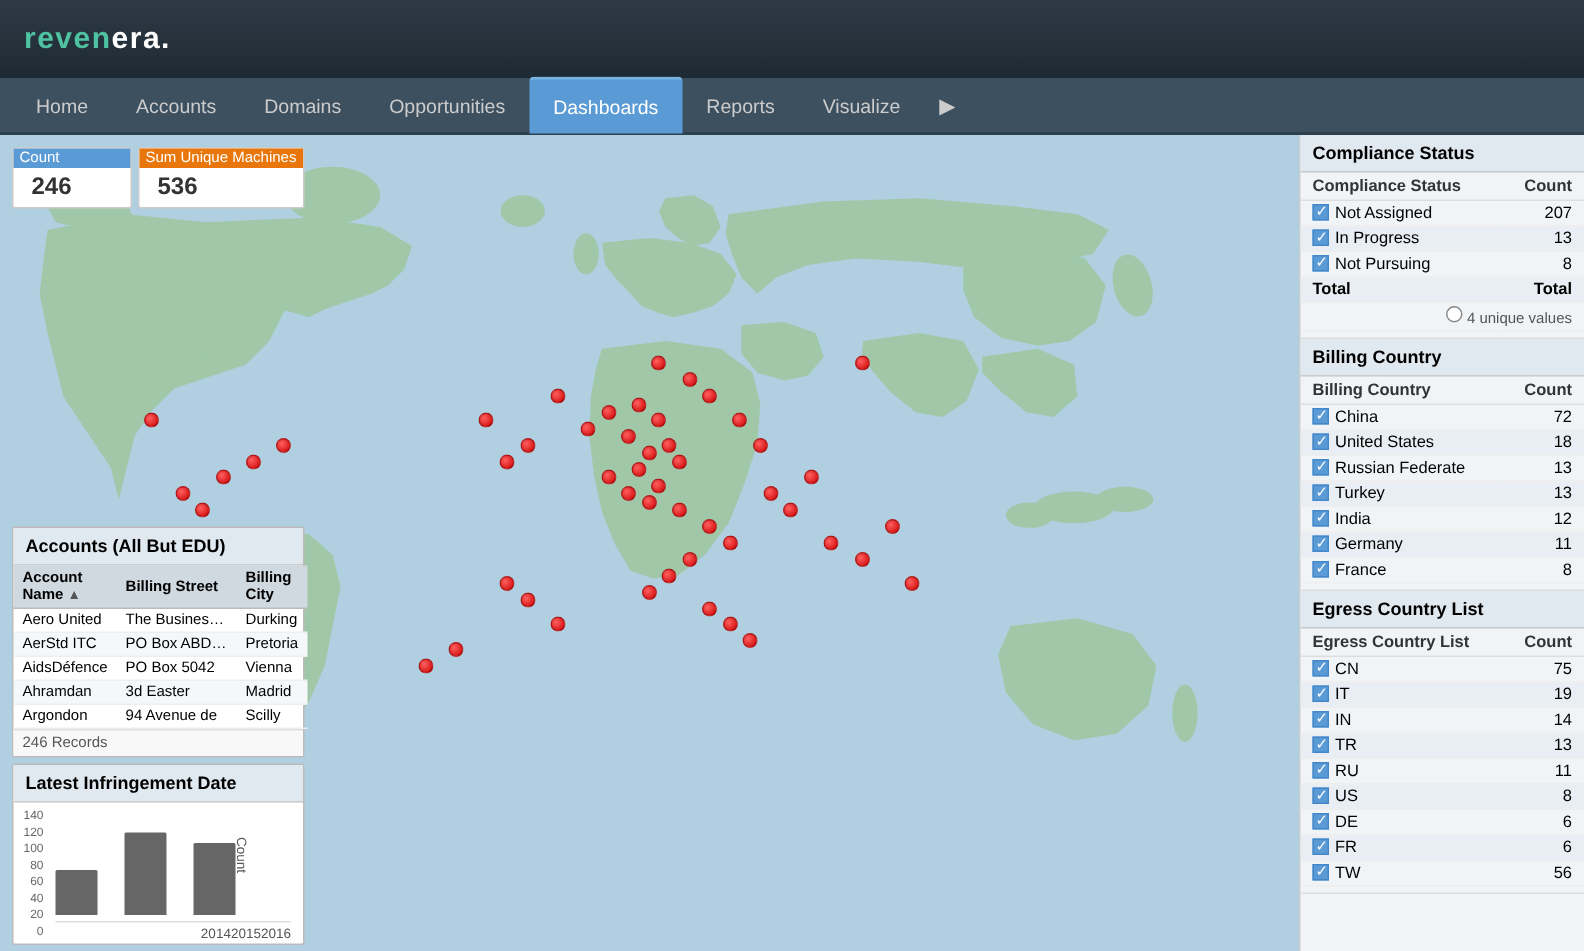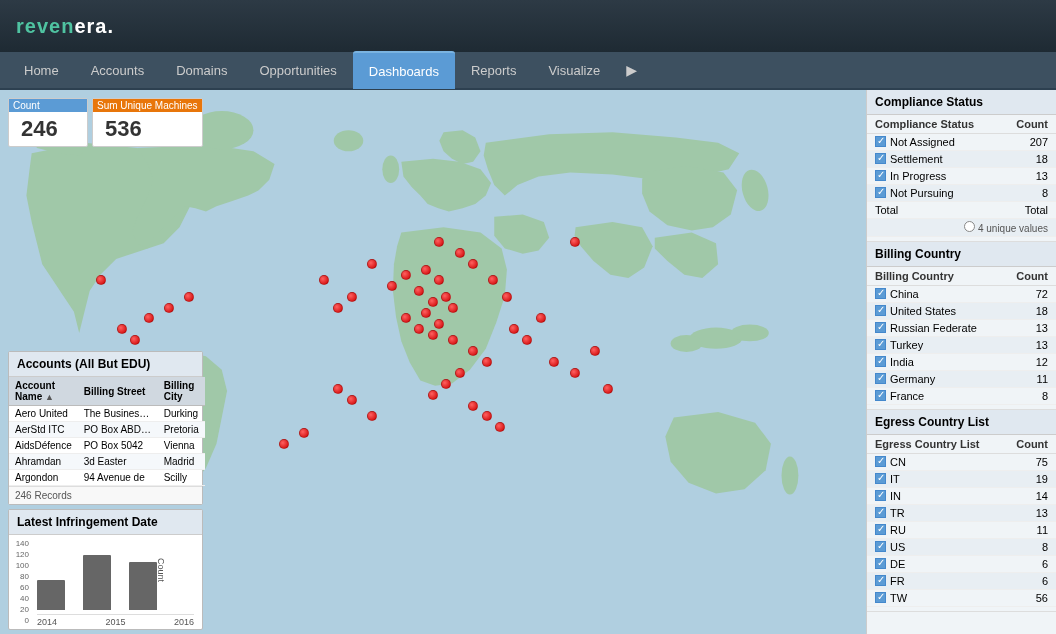--- a/index.html
+++ b/index.html
@@ -84,21 +84,21 @@
       padding: 4px 12px;
       min-width: 80px;
       border-radius: 2px;
     }
     .stat-box .label {
       font-size: 10px;
       color: #666;
       margin-bottom: 2px;
     }
     .stat-box .value {
-      font-size: 22px;
+      font-size: 16px;
       font-weight: bold;
       color: #333;
     }
     .stat-box.blue-label .label {
       background: #5b9bd5;
       color: white;
       padding: 1px 4px;
       margin: -4px -12px 4px -12px;
       font-size: 10px;
     }
@@ -271,21 +271,21 @@
       position: absolute;
       top: -2px;
       left: 1px;
       font-size: 10px;
       color: #2266aa;
     }
     .cb.blue { background: #5b9bd5; border-color: #4488cc; }
     .cb.blue::after { color: white; }
 
     .total-row td {
-      font-weight: normal;
+      font-weight: bold;
       border-top: 1px solid #bbb;
     }
     .unique-row td {
       font-size: 10px;
       color: #555;
     }
     .circle-icon {
       width: 11px;
       height: 11px;
       border-radius: 50%;
@@ -485,21 +485,21 @@
               <span>0</span>
             </div>
           <div class="chart-area" id="chart-bars-area" style="padding-left:0; height:75px;">
           <div style="display: flex; align-items: flex-end; height: 100%; gap: 18px; position: relative;">
                 <div style="width: 28px; height: 30px; background: rgb(102, 102, 102); border-radius: 1px 1px 0px 0px;"></div>
                 <div style="width: 28px; height: 55px; background: rgb(102, 102, 102); border-radius: 1px 1px 0px 0px;"></div>
                 <div style="width: 28px; height: 48px; background: rgb(102, 102, 102); border-radius: 1px 1px 0px 0px;"></div>
                 <div style="position: absolute; right: -16px; top: 50%; font-size: 9px; color: rgb(85, 85, 85); transform: rotate(90deg) translateX(-50%); white-space: nowrap; transform-origin: center center;">Count</div>
               </div>
             </div>
-          <div class="chart-x-labels" id="chart-x-labels" style="display: flex; justify-content: space-between; padding: 2px 0px; border-top: 1px solid rgb(221, 221, 221);">
+          <div class="chart-x-labels" id="chart-x-labels" style="display: flex; justify-content: flex-end; padding: 2px 0px; border-top: 1px solid rgb(221, 221, 221);">
               <span style="font-size: 9px; color: rgb(85, 85, 85);">2014</span>
               <span style="font-size: 9px; color: rgb(85, 85, 85);">2015</span>
               <span style="font-size: 9px; color: rgb(85, 85, 85);">2016</span>
             </div>
         </div>
       </div>
 
     </div>
   </div>
 
@@ -516,26 +516,20 @@
         </thead>
         <tbody id="compliance-tbody">
             <tr>
               <td>
                 <div class="checkbox-cell"><div class="cb blue checked"></div>Not Assigned</div>
               </td>
               <td>207</td>
             </tr>
             <tr>
               <td>
-                <div class="checkbox-cell"><div class="cb blue checked"></div>Settlement</div>
-              </td>
-              <td>18</td>
-            </tr>
-            <tr>
-              <td>
                 <div class="checkbox-cell"><div class="cb blue checked"></div>In Progress</div>
               </td>
               <td>13</td>
             </tr>
             <tr>
               <td>
                 <div class="checkbox-cell"><div class="cb blue checked"></div>Not Pursuing</div>
               </td>
               <td>8</td>
             </tr>

